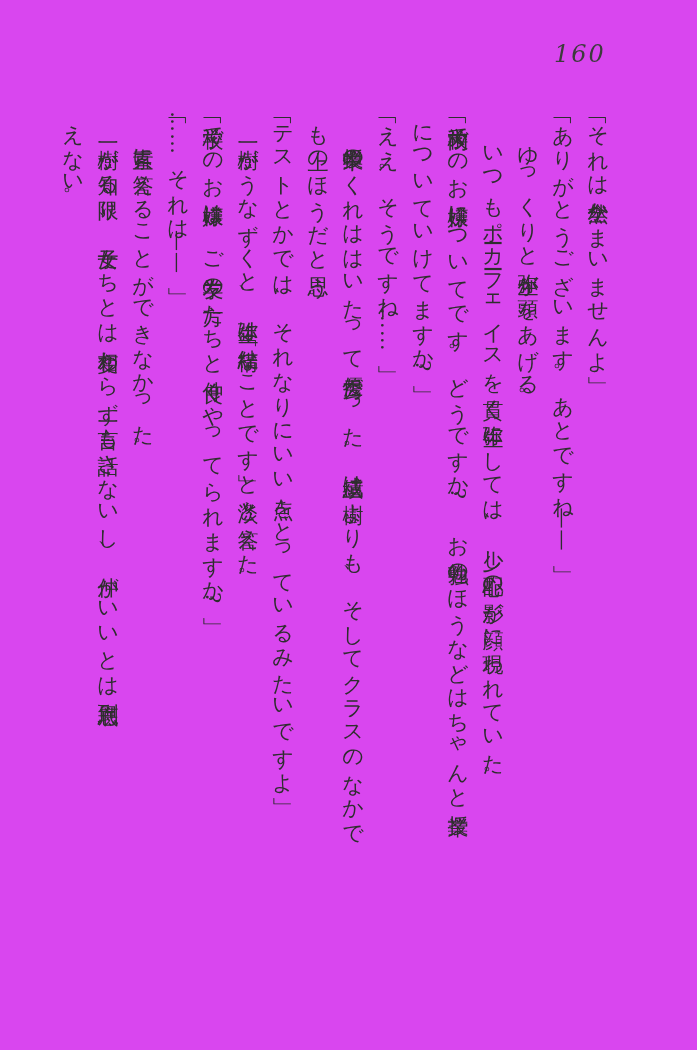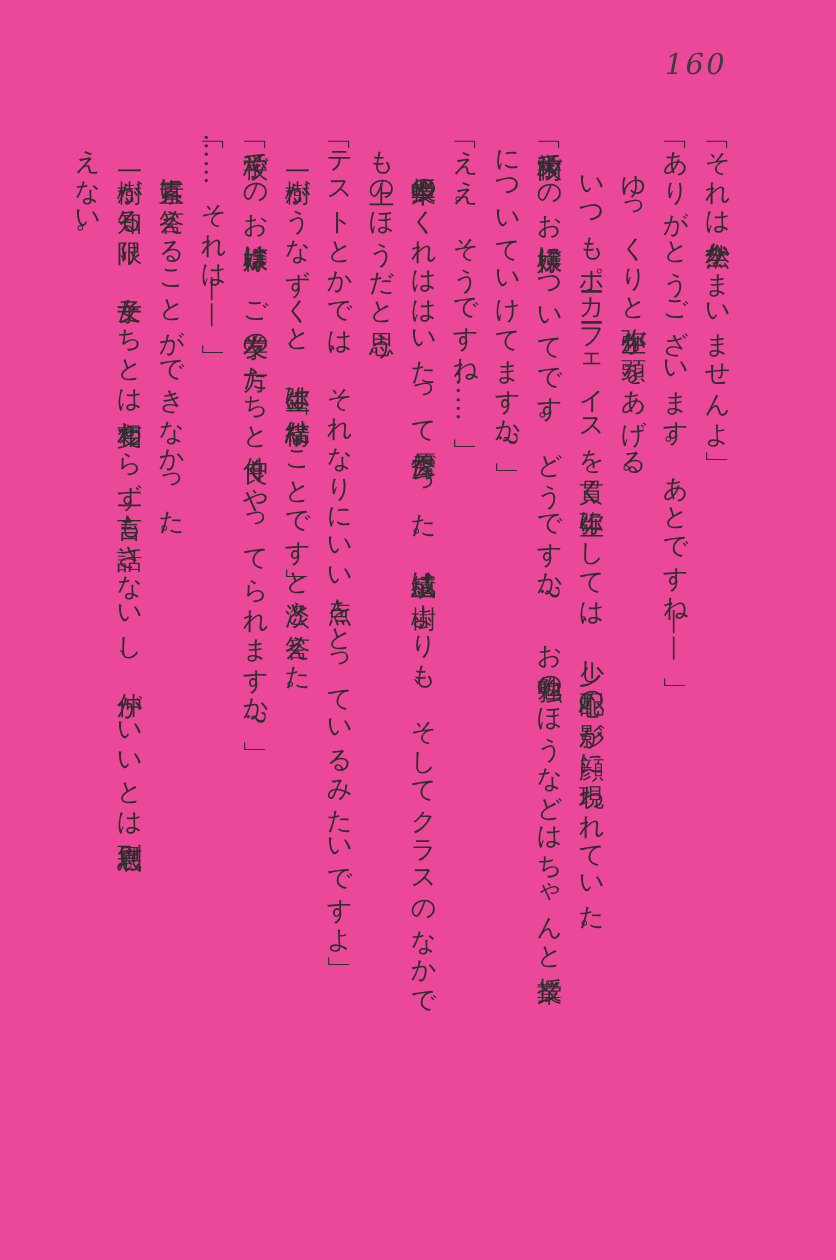--- a/index.html
+++ b/index.html
@@ -4,21 +4,21 @@
 <style>
   html, body {
     margin: 0;
     padding: 0;
     background: #e8e8e8;
   }
   .page {
     position: relative;
     width: 697px;
     height: 1050px;
-    background: #ec4899;
+    background: #d946ef;
     overflow: hidden;
     margin: 0 auto;
   }
   .page-number {
     position: absolute;
     top: 40px;
     left: 554px;
     font-family: "DejaVu Serif", "Liberation Serif", serif;
     font-style: italic;
     font-size: 24px;

